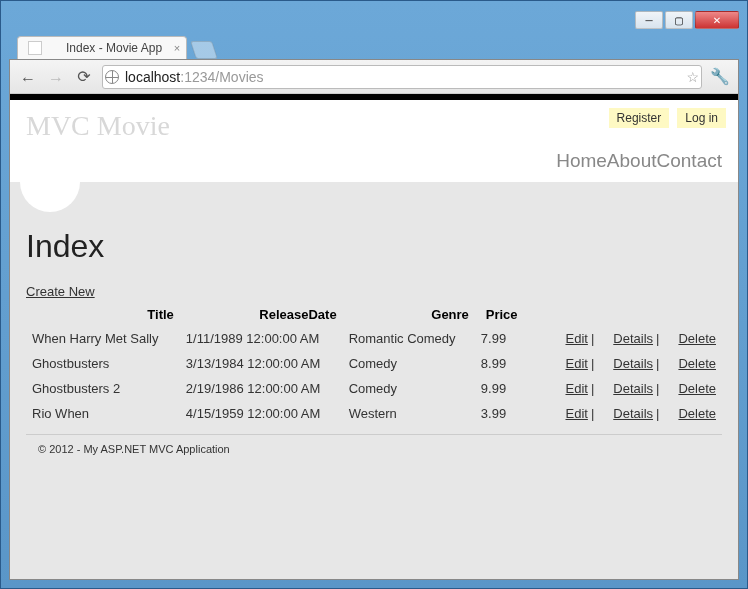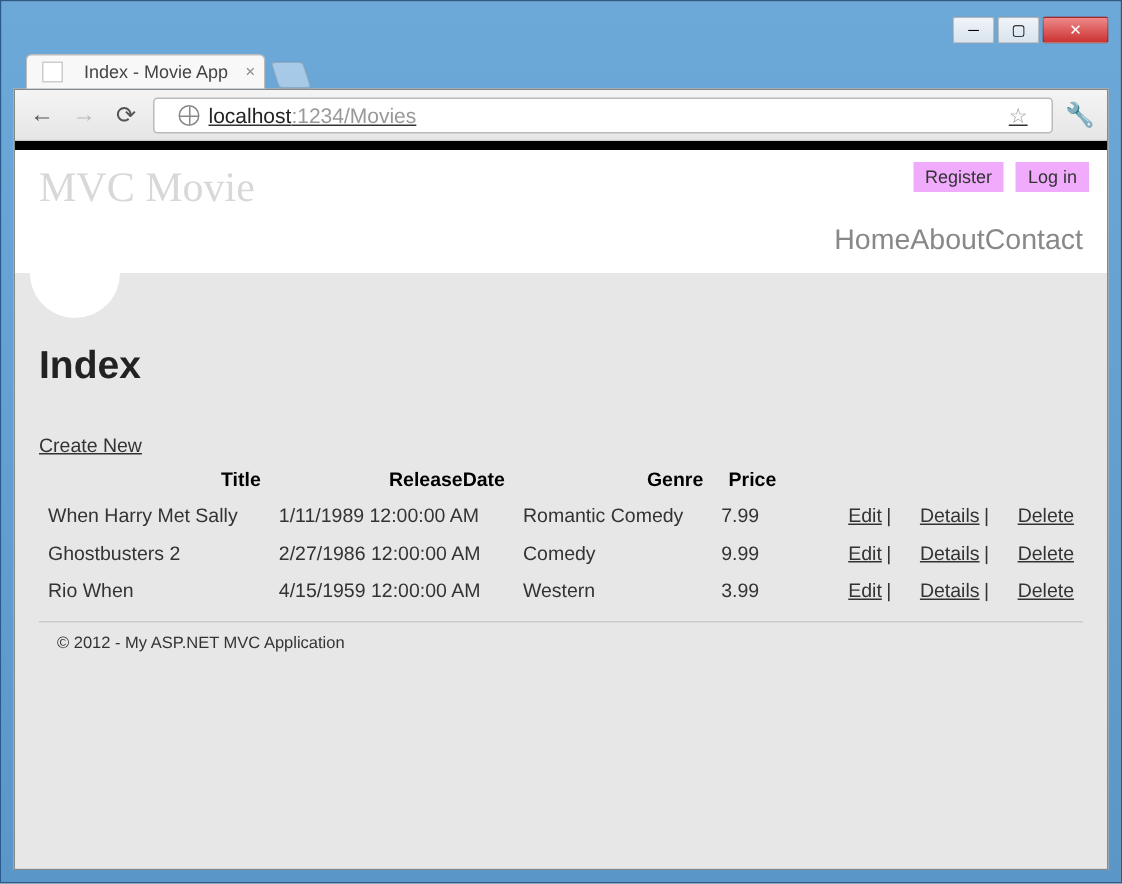--- a/index.html
+++ b/index.html
@@ -6,52 +6,52 @@
 body { font-family: "Segoe UI", Arial, sans-serif; font-size: 13px; background: #fff; }
 
 
 .window { width: 748px; height: 589px; background: linear-gradient(#6ca8d8, #5a96c8); padding: 8px; position: relative; border: 1px solid #2a5a8a; }
 .titlebar { height: 22px; display: flex; justify-content: flex-end; align-items: center; gap: 2px; padding-right: 0; }
 .winbtn { width: 28px; height: 18px; display: flex; align-items: center; justify-content: center; border: 1px solid rgba(0,0,0,0.2); background: linear-gradient(#f0f4f8, #d8e4ee); border-radius: 2px; font-size: 10px; cursor: pointer; }
 .winbtn.close { background: linear-gradient(#e88, #c33); color: #fff; width: 44px; }
 
 
 .tabstrip { height: 28px; display: flex; align-items: flex-end; padding-left: 8px; }
-.tab { background: #f8f8f8; border: 1px solid #bbb; border-bottom: none; border-radius: 4px 4px 0 0; padding: 4px 24px 4px 10px; font-size: 12px; color: #444; position: relative; display: flex; align-items: center; gap: 14px; }
+.tab { background: #f8f8f8; border: 1px solid #bbb; border-bottom: none; border-radius: 4px 4px 0 0; padding: 4px 24px 4px 10px; font-size: 12px; color: #444; position: relative; display: flex; align-items: center; gap: 24px; }
 .tab .favicon { width: 14px; height: 14px; background: #fff; border: 1px solid #ccc; display: inline-block; }
 .tab .closex { position: absolute; right: 6px; font-size: 11px; color: #888; }
 .newtab { width: 22px; height: 18px; background: rgba(255,255,255,0.4); border: 1px solid rgba(0,0,0,0.15); margin-left: 6px; border-radius: 3px; transform: skewX(18deg); }
 
 
 .browser-inner { background: #fff; height: calc(100% - 50px); border: 1px solid #888; display: flex; flex-direction: column; }
 .toolbar { height: 34px; background: linear-gradient(#f4f4f4, #e6e6e6); border-bottom: 1px solid #ccc; display: flex; align-items: center; padding: 0 8px; gap: 8px; }
 .navbtn { width: 20px; height: 20px; display: flex; align-items: center; justify-content: center; color: #555; cursor: pointer; font-size: 16px; }
 .navbtn.disabled { color: #bbb; }
-.url { flex: 1; height: 24px; background: #fff; border: 1px solid #bbb; border-radius: 3px; display: flex; align-items: center; padding: 0 16px; font-size: 14px; color: #333; text-decoration: underline; }
+.url { flex: 1; height: 24px; background: #fff; border: 1px solid #bbb; border-radius: 3px; display: flex; align-items: center; padding: 0 2px; font-size: 14px; color: #333; }
 .url .globe { width: 14px; height: 14px; border: 1px solid #888; border-radius: 50%; margin-right: 6px; position: relative; flex-shrink: 0; }
 .url .globe::before { content: ""; position: absolute; left: 50%; top: 0; bottom: 0; width: 1px; background: #888; }
 .url .globe::after { content: ""; position: absolute; top: 50%; left: 0; right: 0; height: 1px; background: #888; }
 .url .host { color: #222; }
 .url .path { color: #999; }
 .url .star { margin-left: auto; color: #999; font-size: 14px; }
 .wrench { font-size: 16px; color: #555; cursor: pointer; }
 
 
 .page { flex: 1; background: #e7e7e7; overflow: auto; }
 .blackbar { height: 6px; background: #000; }
 .header { background: #fff; padding: 10px 16px 0 16px; position: relative; }
 .authlinks { position: absolute; right: 12px; top: 8px; display: flex; gap: 8px; }
-.authlinks span { background: #f0abfc; padding: 3px 8px; font-size: 12px; color: #333; cursor: pointer; }
+.authlinks span { background: #fef9c3; padding: 3px 8px; font-size: 12px; color: #333; cursor: pointer; }
 .logo { font-family: Georgia, serif; font-size: 28px; color: #d8d8d8; font-weight: normal; }
 .nav { display: flex; justify-content: flex-end; margin-top: 8px; padding-bottom: 10px; }
 .nav a { color: #888; font-size: 19px; text-decoration: none; cursor: pointer; }
 .circle { position: absolute; left: 10px; bottom: -30px; width: 60px; height: 60px; background: #fff; border-radius: 50%; }
 
 .content { padding: 46px 16px 24px 16px; background: #e7e7e7; }
-h1 { font-size: 26px; font-weight: bold; color: #222; margin-bottom: 30px; }
+h1 { font-size: 32px; font-weight: normal; color: #222; margin-bottom: 19px; }
 .create { color: #333; text-decoration: underline; font-size: 13px; cursor: pointer; display: inline-block; margin-bottom: 4px; }
 
 table { width: 100%; border-collapse: collapse; font-size: 13px; }
 th { text-align: right; font-weight: bold; padding: 4px 6px; }
 td { padding: 5px 6px; color: #333; }
 .actions a { color: #333; text-decoration: underline; cursor: pointer; padding-left: 16px; }
 .actions .sep { color: #333; margin: 0 3px; }
 .actions { text-align: right; white-space: nowrap; }
 
 .footer { background: #e7e7e7; border-top: 1px solid #ccc; padding: 8px 12px; font-size: 11px; color: #333; margin-top: 8px; }
@@ -122,22 +122,29 @@
           </thead>
           <tbody id="rows">
               <tr>
                 <td>When Harry Met Sally</td>
                 <td>1/11/1989 12:00:00 AM</td>
                 <td>Romantic Comedy</td>
                 <td>7.99</td>
                 <td class="actions"><a>Edit</a><span class="sep">|</span><a>Details</a><span class="sep">|</span><a>Delete</a></td>
               </tr>
               <tr>
+                <td>Ghostbusters</td>
+                <td>3/13/1984 12:00:00 AM</td>
+                <td>Comedy</td>
+                <td>8.99</td>
+                <td class="actions"><a>Edit</a><span class="sep">|</span><a>Details</a><span class="sep">|</span><a>Delete</a></td>
+              </tr>
+              <tr>
                 <td>Ghostbusters 2</td>
-                <td>2/27/1986 12:00:00 AM</td>
+                <td>2/19/1986 12:00:00 AM</td>
                 <td>Comedy</td>
                 <td>9.99</td>
                 <td class="actions"><a>Edit</a><span class="sep">|</span><a>Details</a><span class="sep">|</span><a>Delete</a></td>
               </tr>
               <tr>
                 <td>Rio When</td>
                 <td>4/15/1959 12:00:00 AM</td>
                 <td>Western</td>
                 <td>3.99</td>
                 <td class="actions"><a>Edit</a><span class="sep">|</span><a>Details</a><span class="sep">|</span><a>Delete</a></td>

